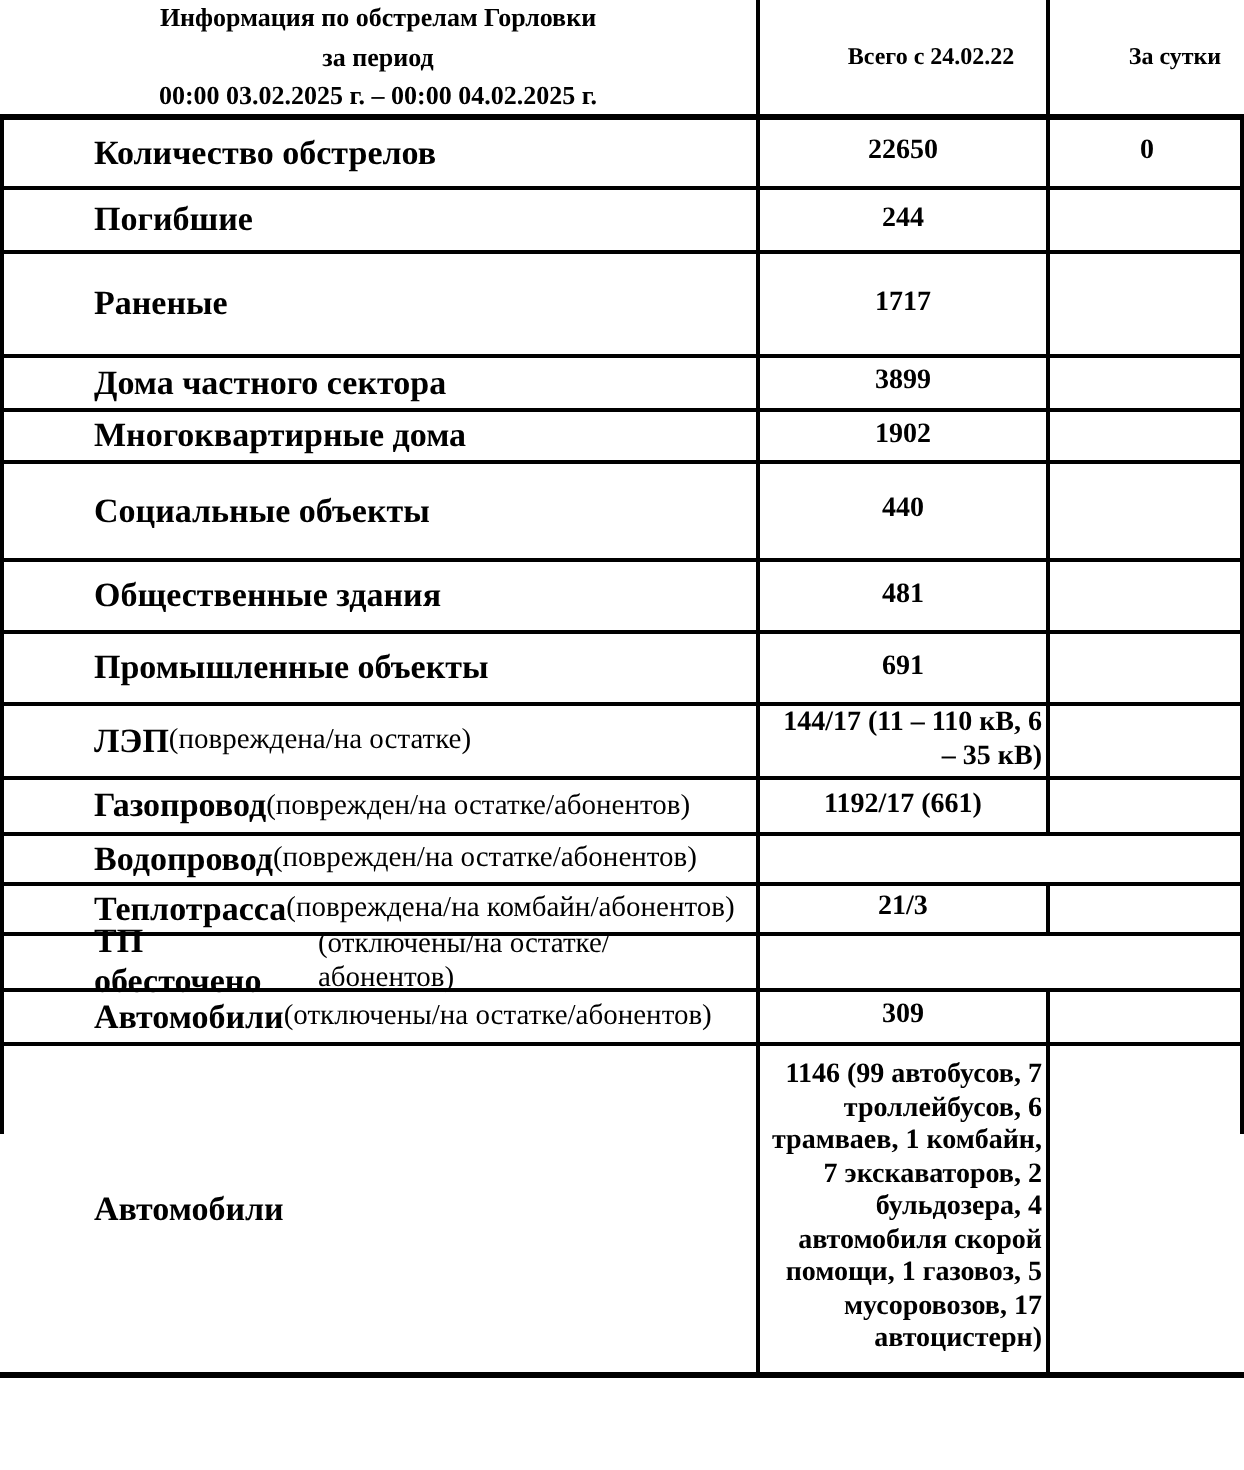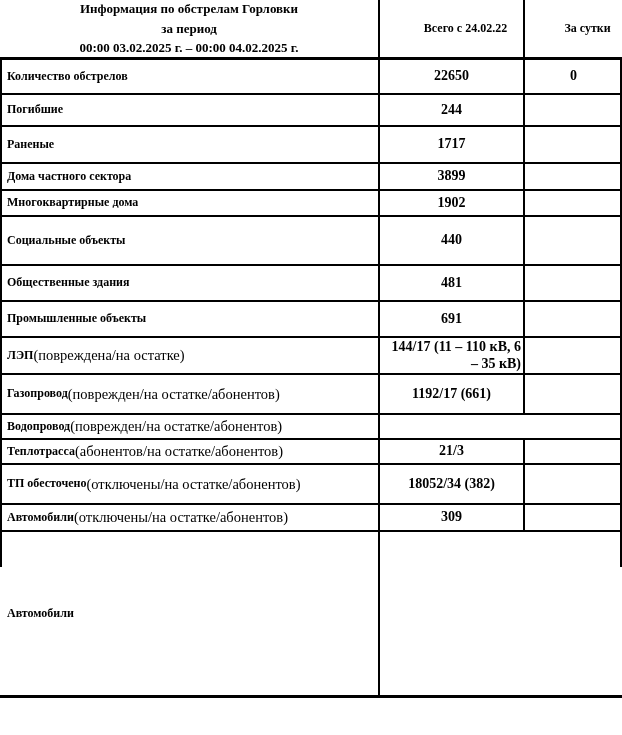--- a/index.html
+++ b/index.html
@@ -20,27 +20,27 @@
   }
   .c3 {
     width:97px; box-sizing:border-box;
     display:flex; align-items:center; justify-content:center; text-align:center;
   }
   .header-row .c1 {
     flex-direction:column; justify-content:center; text-align:center;
     font-weight:bold; font-size:13px; line-height:1.5; padding:0 10px;
   }
   .head-label { font-weight:bold; font-size:12px; line-height:1.2;margin-left:28px; }
-  .lbl  { font-weight:bold; font-size:12px; line-height:1.15; }
+  .lbl  { font-weight:bold; font-size:17px; line-height:1.15;margin-left:40px; }
   .note { font-weight:normal; font-size:14.5px; line-height:1.15; }
   .val  { font-weight:bold; font-size:14px; line-height:16.5px;text-align:right; }
   
-  .rh35{height:35px} .rh48{height:32px} .rh52{height:37px} .rh27{height:27px}
+  .rh35{height:35px} .rh48{height:32px} .rh52{height:52px} .rh27{height:27px}
   .rh26{height:26px} .rh49{height:49px} .rh50{height:36px} .rh37{height:37px}
-  .rh28{height:40px} .rh25{height:25px} .rh166{height:166px}
+  .rh28{height:28px} .rh25{height:25px} .rh166{height:166px}
   
   .vline { position:absolute; top:57px; height:510px; width:2px; background:#000; }
   .vline-left { left:0; } .vline-right { right:0; }
 </style>
 </head>
 <body>
 
 <div class="page">
 
   <div class="vline vline-left"></div>
@@ -196,38 +196,35 @@
         <span class="note"> (поврежден/на остатке/абонентов)</span>
       </div>
     <div class="c3">
         <span class="val"></span>
       </div>
   </div>
 
   <div class="row rh25">
     <div class="c1">
         <span class="lbl">Теплотрасса</span>
-        <span class="note"> (абонентов/на остатке/абонентов)</span>
+        <span class="note"> (повреждена/на комбайн/абонентов)</span>
       </div>
     <div class="c2">
         <span class="val">21/3</span>
       </div>
     <div class="c3">
         <span class="val"></span>
       </div>
   </div>
 
   <div class="row rh28">
     <div class="c1">
         <span class="lbl">ТП обесточено</span>
         <span class="note"> (отключены/на остатке/абонентов)</span>
       </div>
-    <div class="c2">
-        <span class="val">18052/34 (382)</span>
-      </div>
     <div class="c3">
         <span class="val"></span>
       </div>
   </div>
 
   <div class="row rh27">
     <div class="c1">
         <span class="lbl">Автомобили</span>
         <span class="note"> (отключены/на остатке/абонентов)</span>
       </div>
@@ -237,18 +234,21 @@
     <div class="c3">
         <span class="val"></span>
       </div>
   </div>
 
   <div class="row rh166 last-row">
     <div class="c1">
         <span class="lbl">Автомобили</span>
         <span class="note"></span>
       </div>
+    <div class="c2">
+        <span class="val">1146 (99 автобусов, 7 троллейбусов, 6 трамваев, 1 комбайн, 7 экскаваторов, 2 бульдозера, 4 автомобиля скорой помощи, 1 газовоз, 5 мусоровозов, 17 автоцистерн)</span>
+      </div>
     <div class="c3">
         <span class="val"></span>
       </div>
   </div>
 
 </div>
 
 </body></html>

